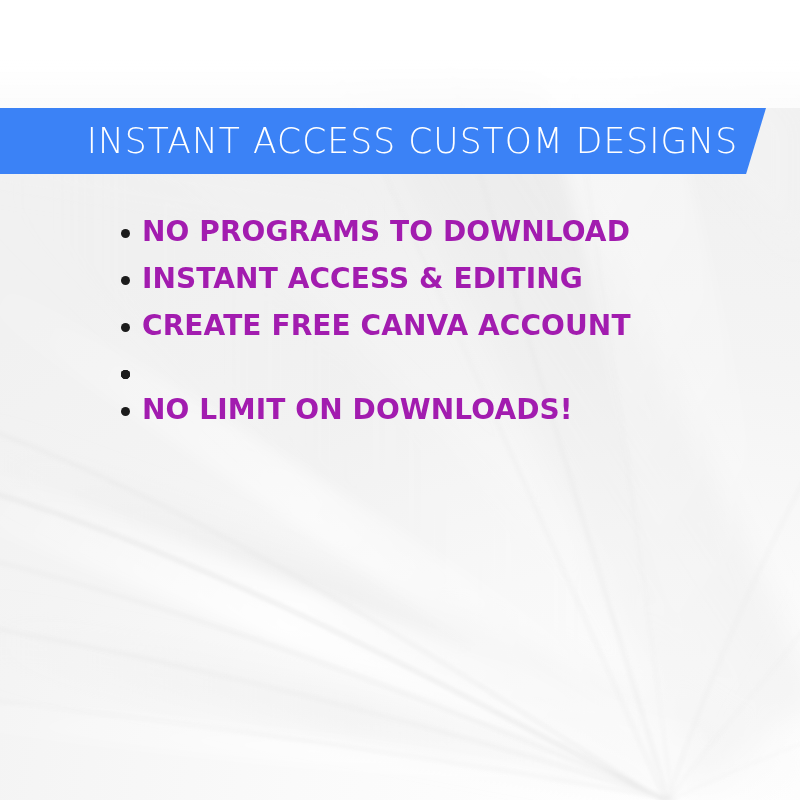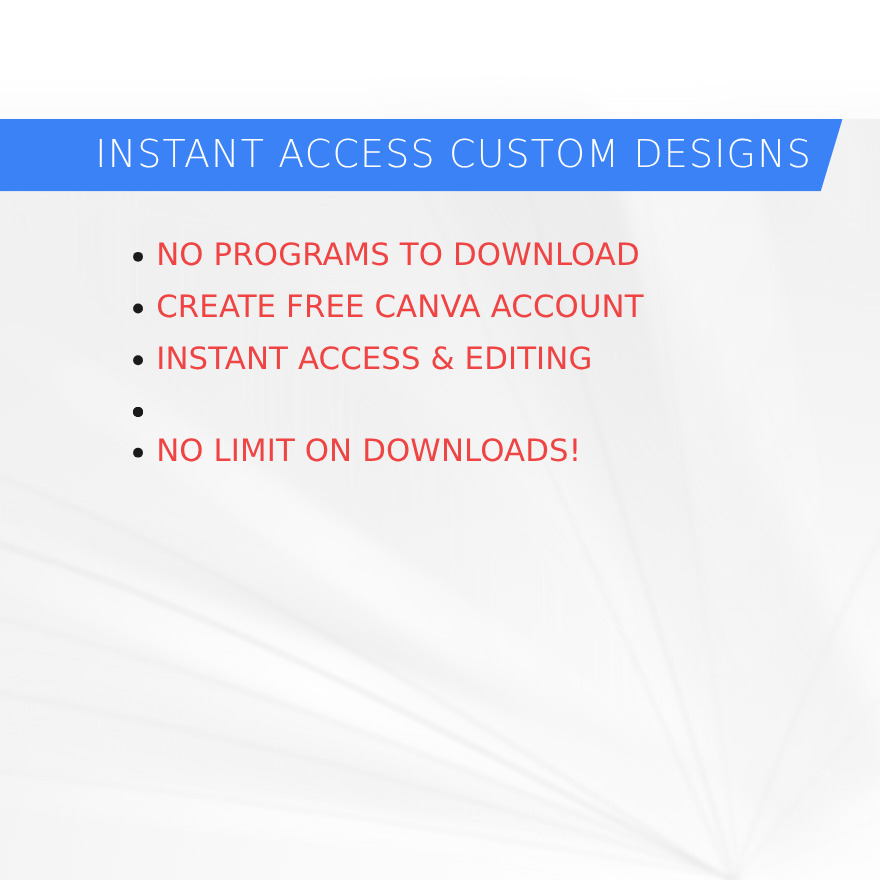--- a/index.html
+++ b/index.html
@@ -74,23 +74,23 @@
     top: 214px;
     width: 620px;
     margin: 0;
     padding: 0;
     list-style: none;
   }
   .feature-item {
     position: relative;
     padding-left: 24px;
     margin: 0 0 11px 0;
-    color: #ef4444;
+    color: #a21caf;
     font-family: "DejaVu Sans", sans-serif;
-    font-weight: 400;
+    font-weight: 700;
     font-size: 28px;
     line-height: 36px;
     letter-spacing: 0.1px;
     text-transform: uppercase;
     max-width: 490px;
   }
   .feature-item:last-child {
     margin-bottom: 0;
     margin-top: 48px;
   }
@@ -185,28 +185,28 @@
     <h1 class="banner-title">INSTANT ACCESS CUSTOM DESIGNS</h1>
   </div>
 
   <ul class="features">
     <li class="feature-item">
       <span class="feature-bullet"></span>
       <span>NO PROGRAMS TO DOWNLOAD</span>
     </li>
     <li class="feature-item">
       <span class="feature-bullet"></span>
+      <span>INSTANT ACCESS &amp; EDITING</span>
+    </li>
+    <li class="feature-item">
+      <span class="feature-bullet"></span>
       <span>CREATE FREE CANVA ACCOUNT</span>
     </li>
     <li class="feature-item">
       <span class="feature-bullet"></span>
-      <span>INSTANT ACCESS &amp; EDITING</span>
-    </li>
-    <li class="feature-item">
-      <span class="feature-bullet"></span>
     </li>
     <li class="feature-item">
       <span class="feature-bullet"></span>
     </li>
     <li class="feature-item">
       <span class="feature-bullet"></span>
     </li>
     <li class="feature-item">
       <span class="feature-bullet"></span>
       <span>NO LIMIT ON DOWNLOADS!</span>

